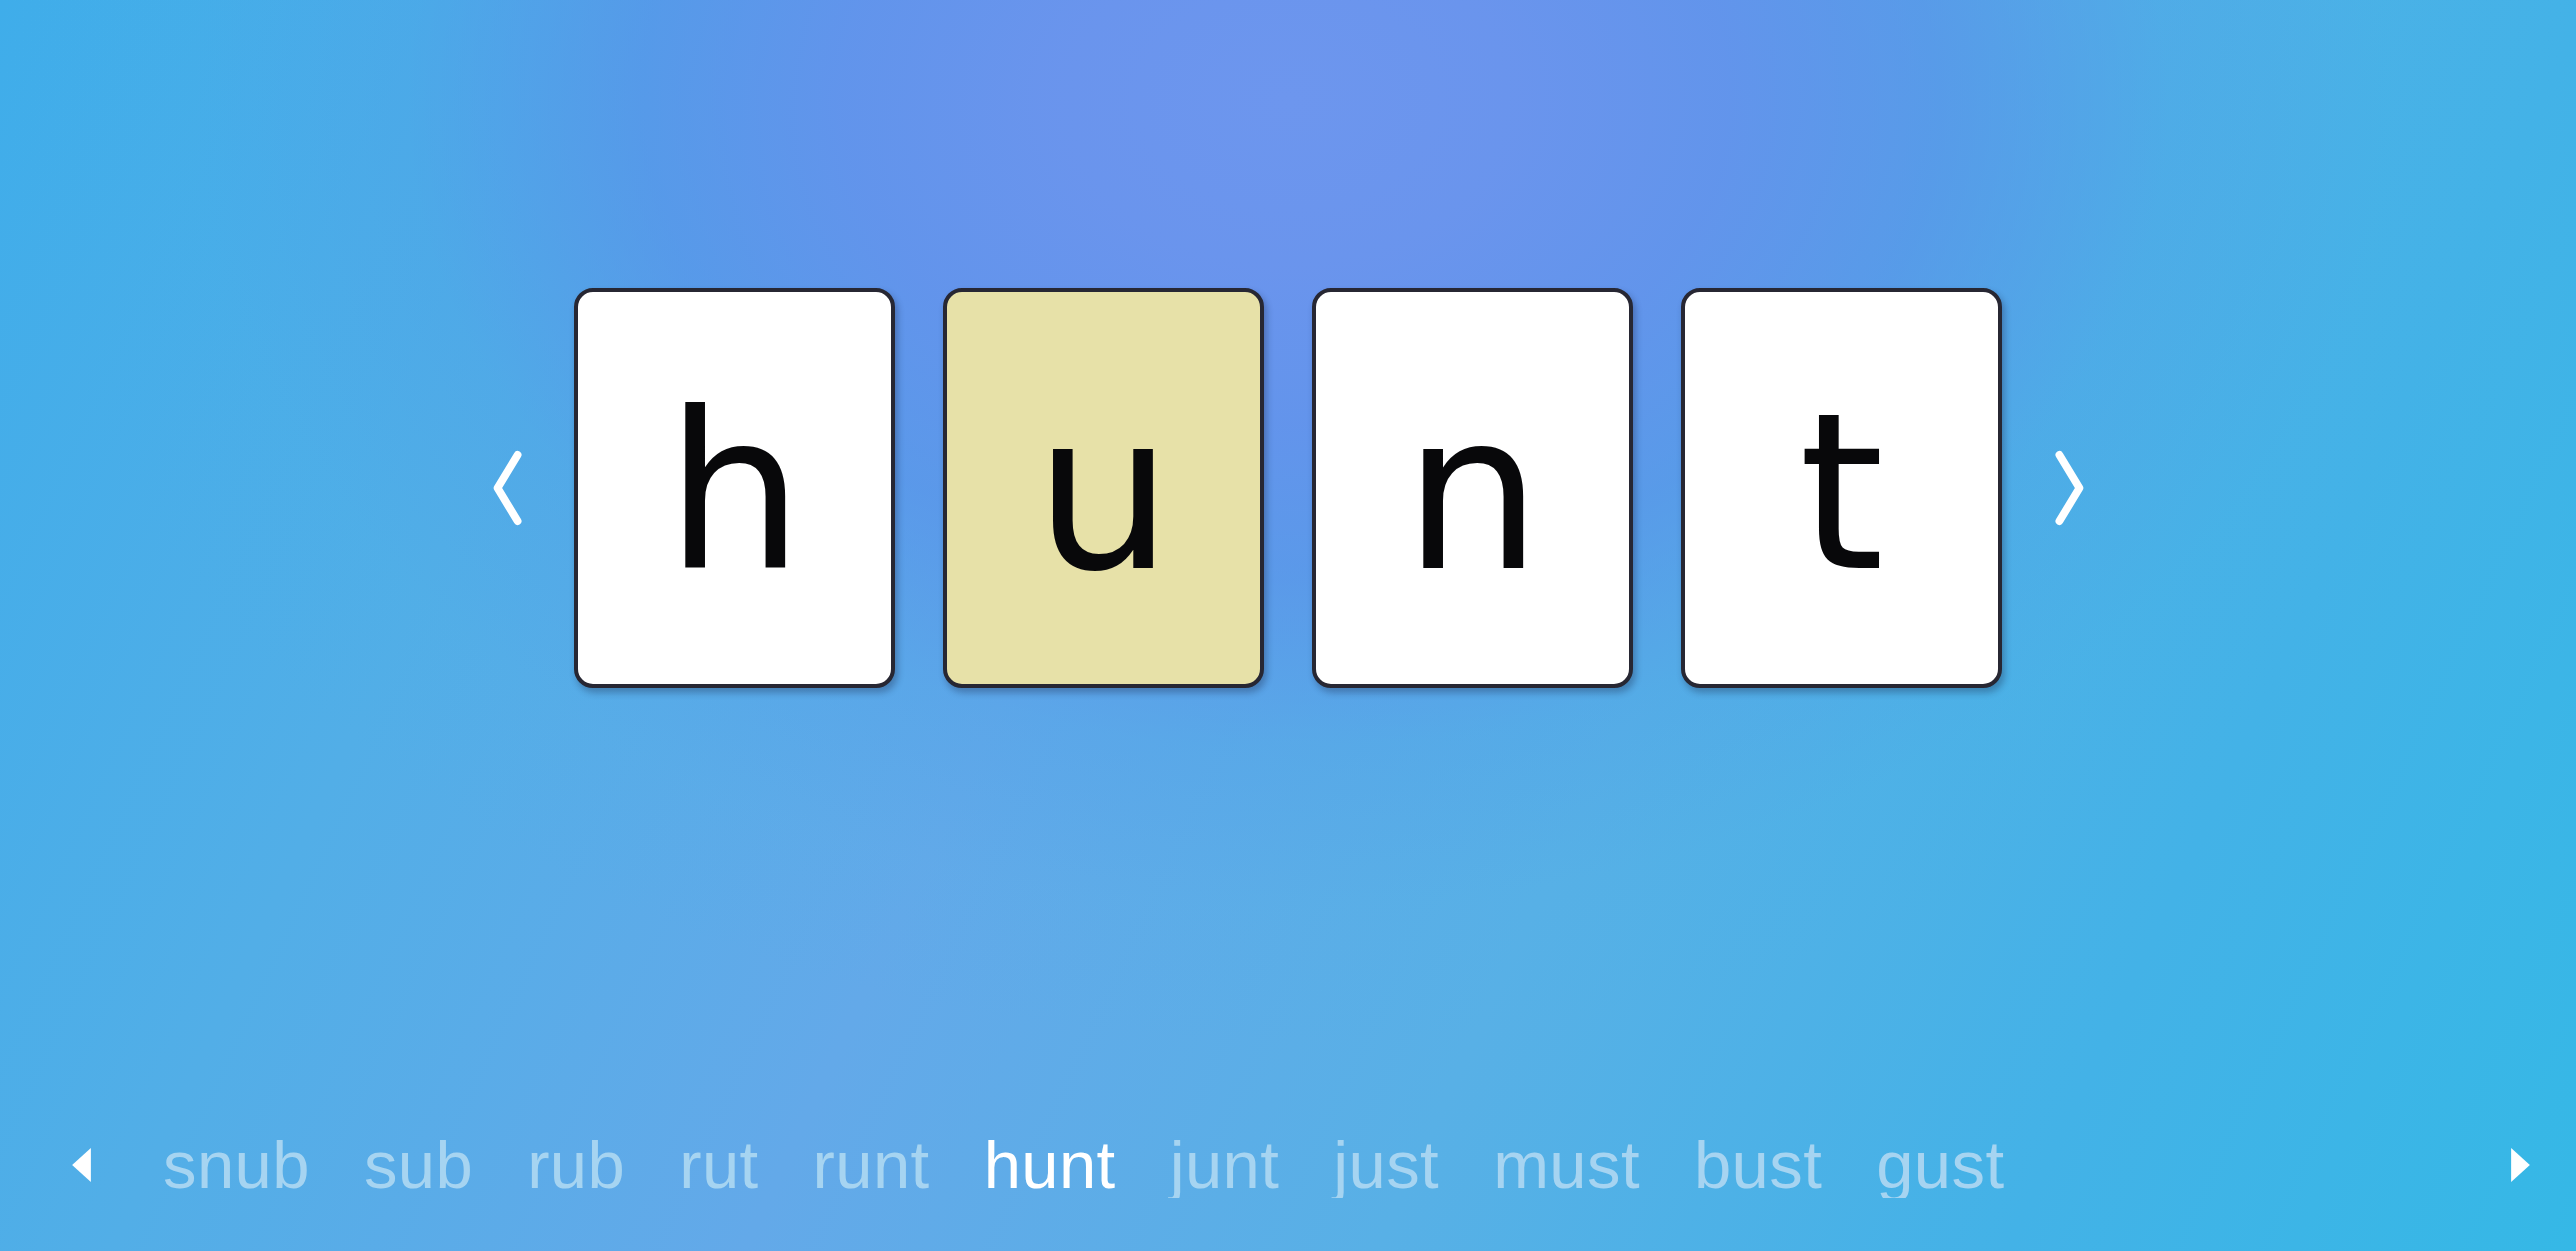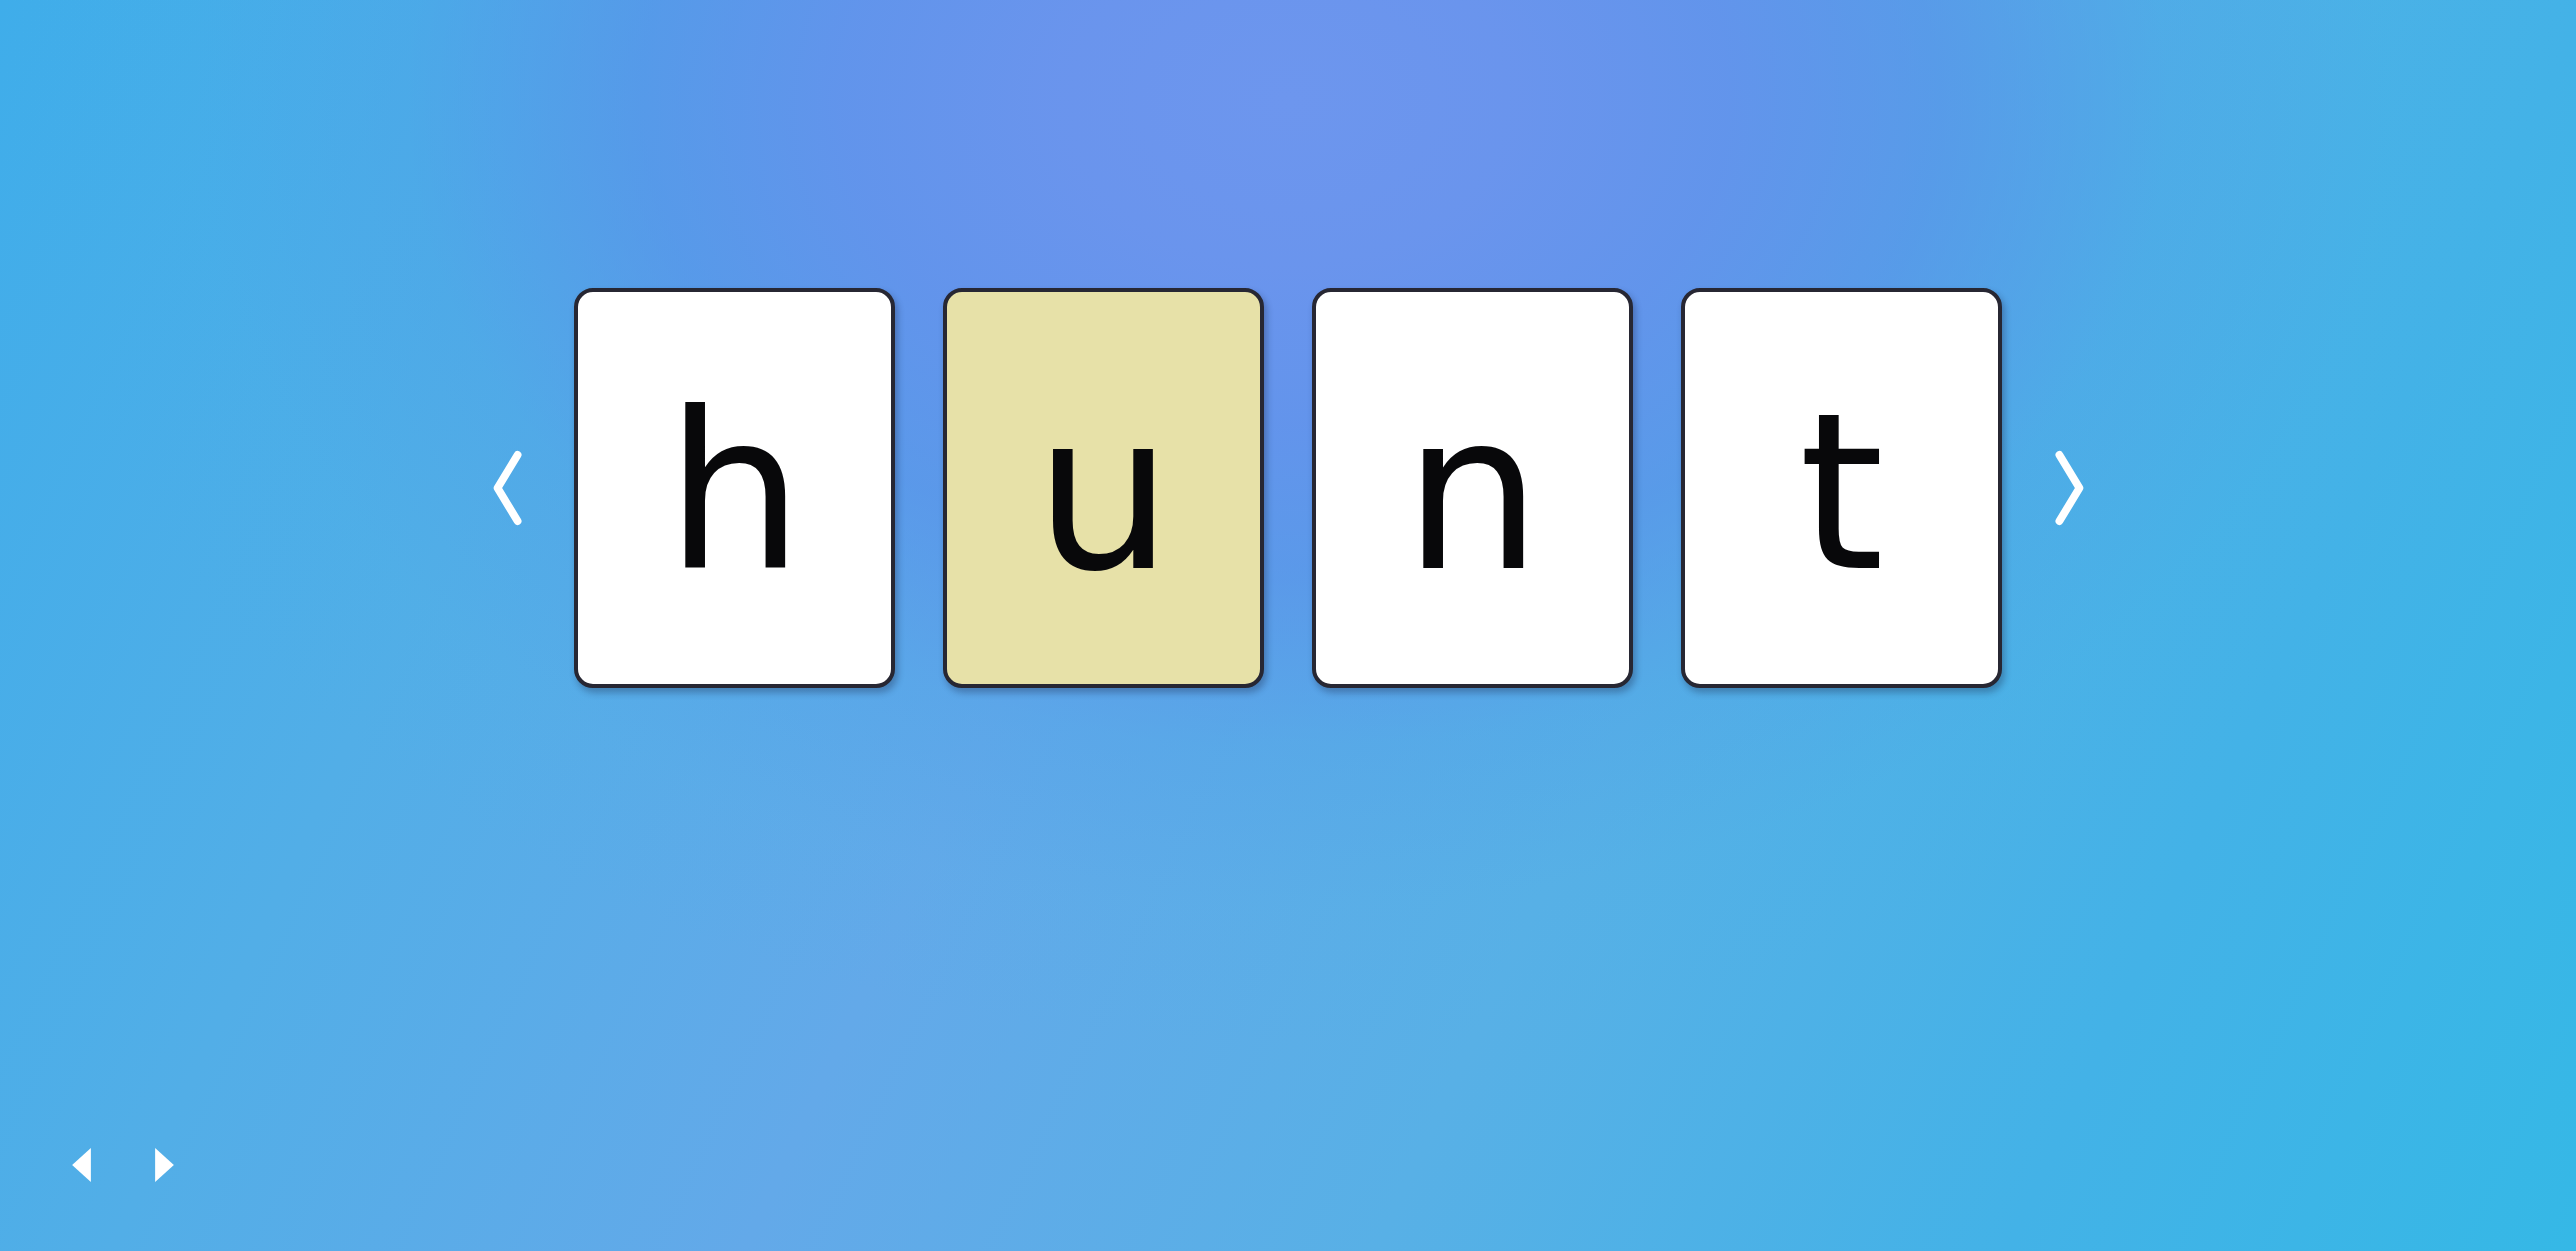--- a/index.html
+++ b/index.html
@@ -205,20 +205,33 @@
   <div id="word-strip">
 
     <div class="strip-arrow" id="strip-arrow-left">
       <span>
         <svg width="29" height="40" viewBox="0 0 34 46" aria-hidden="true">
           <path d="M28 3 L6 23 L28 43 Z" fill="#ffffff"></path>
         </svg>
       </span>
     </div>
 
+    <div id="word-list">
+      <span class="word-item">snub</span>
+      <span class="word-item">sub</span>
+      <span class="word-item">rub</span>
+      <span class="word-item">rut</span>
+      <span class="word-item">runt</span>
+      <span class="word-item active">hunt</span>
+      <span class="word-item">junt</span>
+      <span class="word-item">just</span>
+      <span class="word-item">must</span>
+      <span class="word-item">bust</span>
+      <span class="word-item">gust</span>
+    </div>
 
     <div class="strip-arrow" id="strip-arrow-right">
       <span>
         <svg width="29" height="40" viewBox="0 0 34 46" aria-hidden="true">
           <path d="M6 3 L28 23 L6 43 Z" fill="#ffffff"></path>
         </svg>
       </span>
     </div>
 
   </div>

